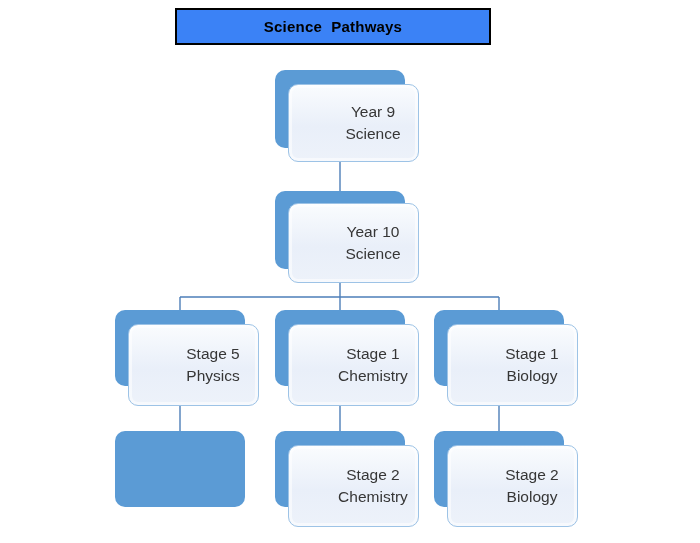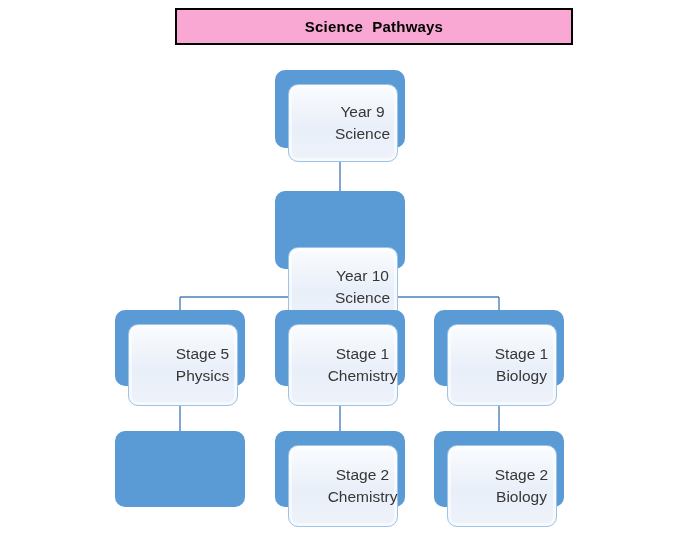--- a/index.html
+++ b/index.html
@@ -20,23 +20,23 @@
   .canvas{
     position:relative;
     width:700px;height:543px;
     background:var(--canvas-bg,#fff);
     overflow:hidden;
   }
 
   .title-box{
     position:absolute;
     left:175px;top:8px;
-    width:398px;height:37px;
+    width:316px;height:37px;
     border:2px solid var(--title-border,#000);
-    background:#f9a8d4;
+    background:#3b82f6;
     display:flex;align-items:center;justify-content:center;
     font-size:15px;font-weight:bold;color:#000;
     word-spacing:5px;letter-spacing:.2px;
   }
 
   .connectors{
     position:absolute;left:0;top:0;width:700px;height:543px;
     pointer-events:none;
   }
   .connectors path{
@@ -47,41 +47,41 @@
 
   .node{position:absolute;width:146px;height:98px;}
   .node-back{
     position:absolute;left:0;top:0;
     width:130px;height:77px;
     border-radius:10px;
     background:var(--node-back,#5B9BD5);
   }
   .node-front{
     position:absolute;left:13px;top:14px;
-    width:110px;height:82px;
+    width:131px;height:82px;
     border-radius:10px;
     border:1.4px solid var(--node-border,#9DC3E6);
     background:linear-gradient(180deg,var(--node-fill-top,#FAFCFE) 0%,var(--node-fill-mid,#E9EFF9) 55%,var(--node-fill-bottom,#EDF2FA) 100%);
     box-shadow:inset 0 0 0 3px rgba(255,255,255,.55);
     display:flex;align-items:center;justify-content:center;padding-left:39px;
   }
   .node-label{
     font-size:15.5px;line-height:1.4;
     color:var(--text,#363636);
     text-align:center;
     white-space:pre-line;
   }
 
   
   .n-y9 {left:275px;top:70px;}
   .n-y9  .node-back{height:78px;}
   .n-y9  .node-front{height:78px;}
   .n-y10{left:275px;top:191px;}
   .n-y10 .node-back{height:78px;}
-  .n-y10 .node-front{top:12px;height:80px;margin-top:44px;}
+  .n-y10 .node-front{top:12px;height:80px;}
   .n-s1p{left:115px;top:310px;}
   .n-s1c{left:275px;top:310px;}
   .n-s1b{left:434px;top:310px;}
   .n-s2p{left:115px;top:431px;}
   .n-s2c{left:275px;top:431px;}
   .n-s2b{left:434px;top:431px;}
   .n-s1p .node-back,.n-s1c .node-back,.n-s1b .node-back,
   .n-s2p .node-back,.n-s2c .node-back,.n-s2b .node-back{height:76px;}
 </style>
 </head>

